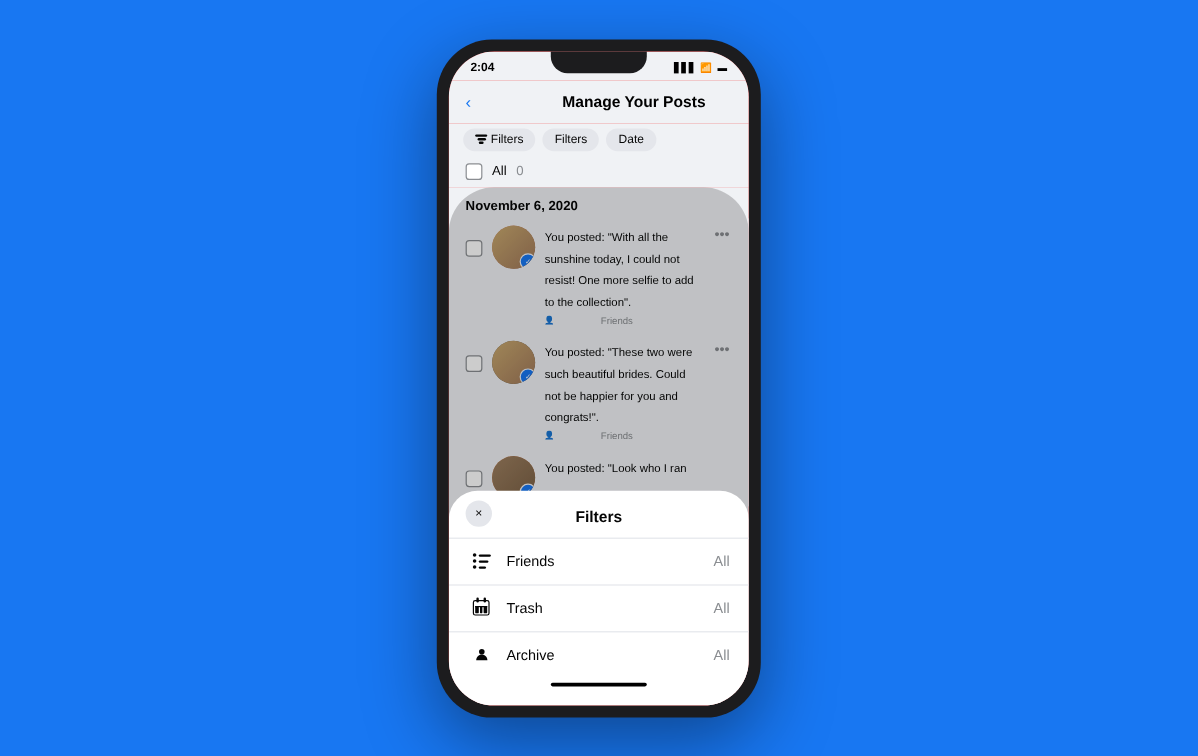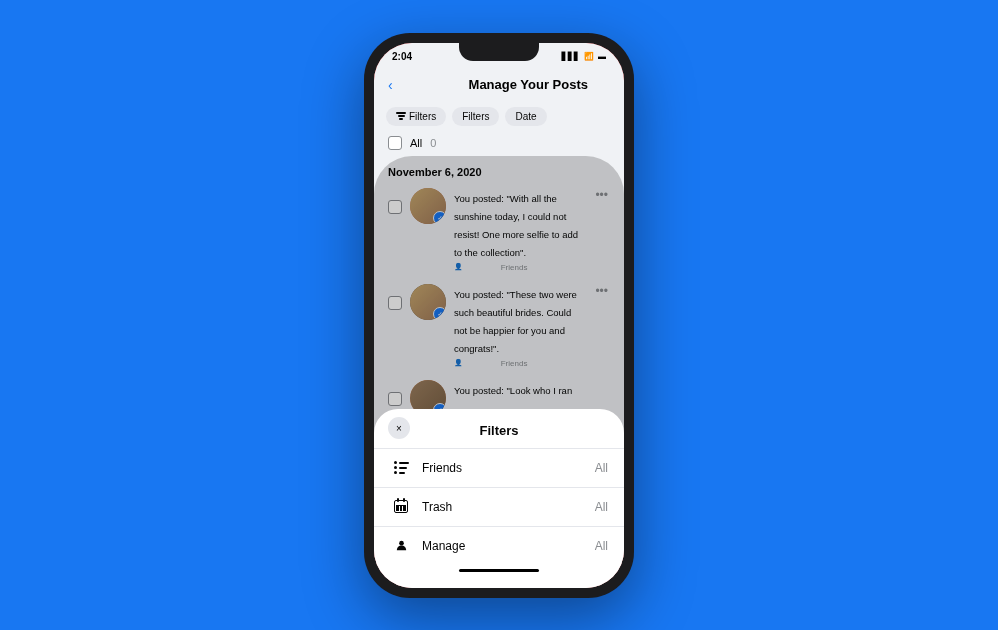--- a/index.html
+++ b/index.html
@@ -603,21 +603,21 @@
           <span class="filter-option-value">All</span>
         </div>
 
         <div class="filter-option" style="border-bottom: none;">
           <div class="filter-option-icon">
             <svg class="person-icon-svg" viewBox="0 0 14 14" fill="none" xmlns="http://www.w3.org/2000/svg">
               <circle cx="7" cy="4.5" r="2.5" fill="#050505"></circle>
               <path d="M2 12c0-2.761 2.239-5 5-5s5 2.239 5 5" fill="#050505"></path>
             </svg>
           </div>
-          <span class="filter-option-label">Manage</span>
+          <span class="filter-option-label">Archive</span>
           <span class="filter-option-value">All</span>
         </div>
 
         <div class="home-indicator"></div>
       </div>
     </div>
 
   </div>
 </div>
 

